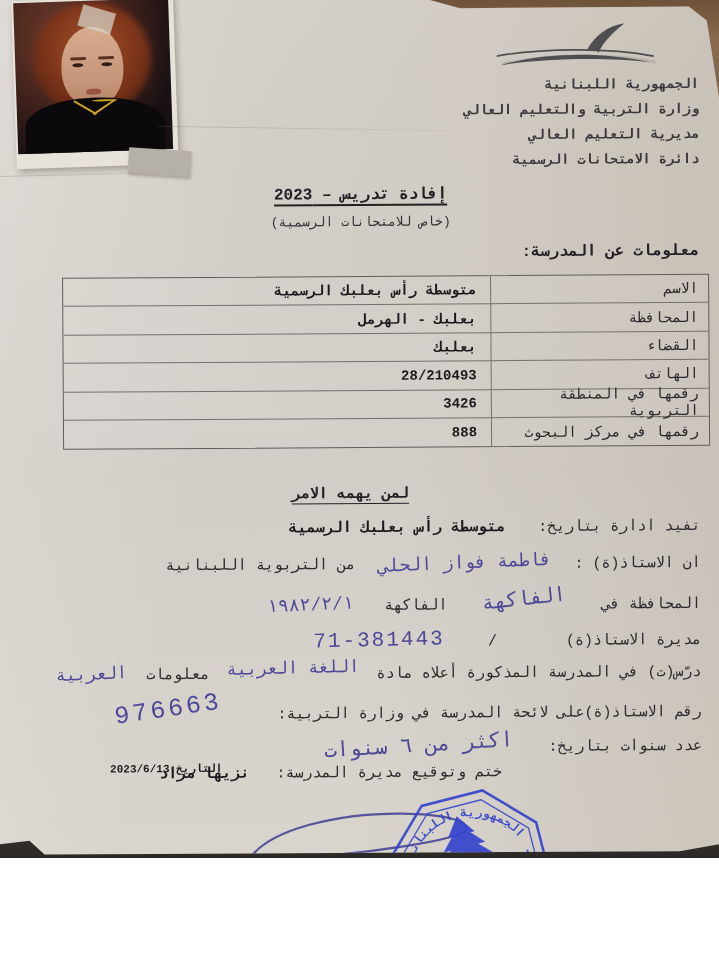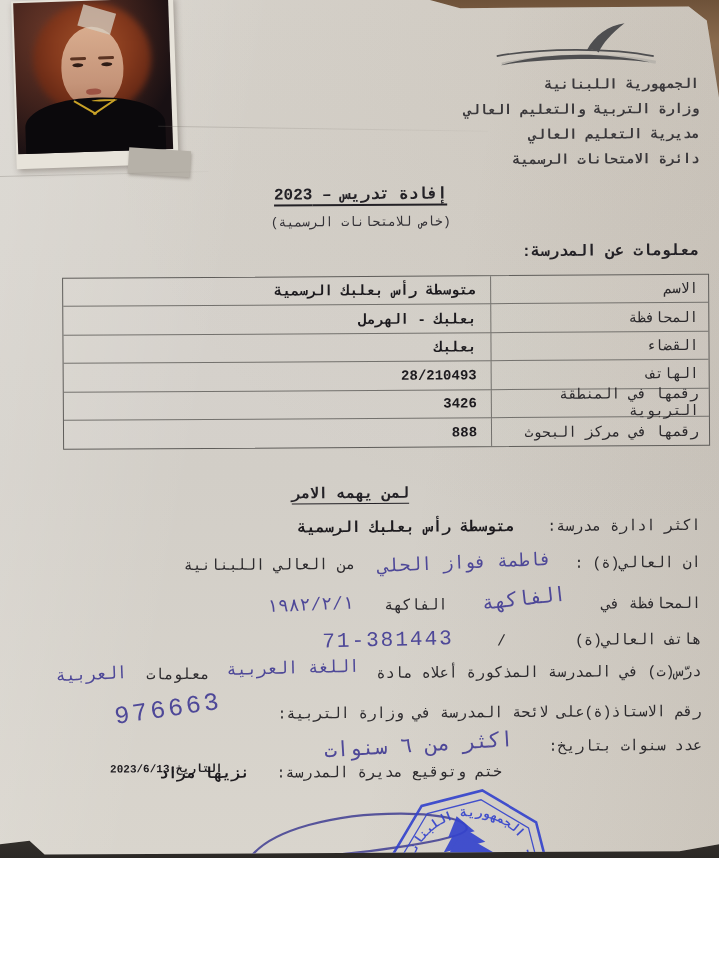--- a/index.html
+++ b/index.html
@@ -141,39 +141,39 @@
         <div class="cell cell-value">28/210493</div>
         <div class="cell cell-label">رقمها في المنطقة التربوية</div>
         <div class="cell cell-value">3426</div>
         <div class="cell cell-label row-last">رقمها في مركز البحوث</div>
         <div class="cell cell-value row-last">888</div>
       </div>
 
       <div class="letter-heading">لمن يهمه الامر</div>
 
       <div class="bodyline" style="top:518px;">
-        <span>اكثر ادارة مدرسة:</span>
+        <span>تفيد ادارة بتاريخ:</span>
         <span class="bold" style="margin-right:24px;">متوسطة رأس بعلبك الرسمية</span>
       </div>
 
       <div class="bodyline" style="top:552px;">
-        <span>ان العالي(ة) :</span>
+        <span>ان الاستاذ(ة) :</span>
         <span class="hw hw-name">فاطمة فواز الحلي</span>
-        <span>من العالي اللبنانية</span>
+        <span>من التربوية اللبنانية</span>
       </div>
 
       <div class="bodyline" style="top:591px;">
         <span>المحافظة في</span>
         <span class="hw hw-place">الفاكهة</span>
         <span>الفاكهة</span>
         <span class="hw hw-date">١٩٨٢/٢/١</span>
       </div>
 
       <div class="bodyline" style="top:629px;">
-        <span>هاتف العالي(ة)</span>
+        <span>مديرة الاستاذ(ة)</span>
         <span style="margin:0 60px 0 0;">/</span>
         <span class="hw hw-phone">71-381443</span>
       </div>
 
       <div class="bodyline" style="top:662px;">
         <span>درّس(ت) في المدرسة المذكورة أعلاه مادة</span>
         <span class="hw hw-subject">اللغة العربية</span>
         <span>معلومات</span>
         <span class="hw hw-lang">العربية</span>
       </div>

